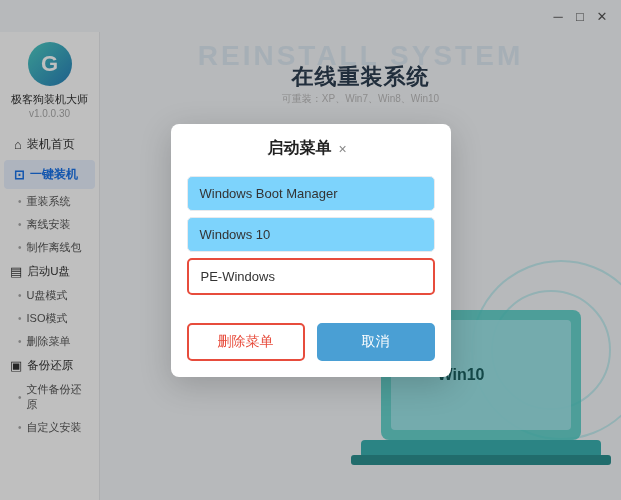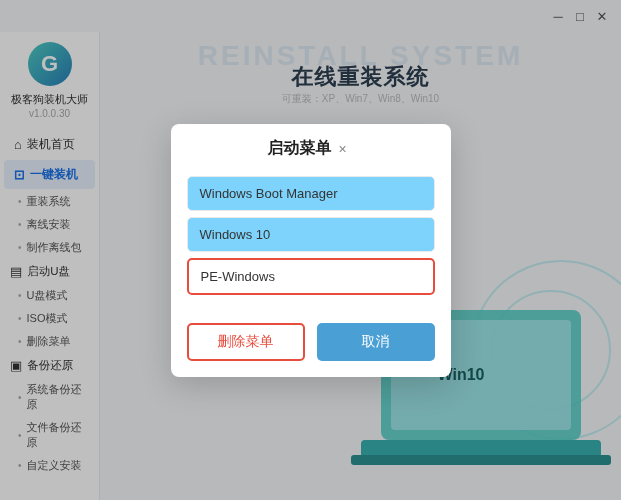--- a/index.html
+++ b/index.html
@@ -350,23 +350,20 @@
       </div>
       <div class="sidebar-sub-item">
         <span>删除菜单</span>
       </div>
 
       <div class="sidebar-group-title">
         <span class="icon">▣</span>
         <span>备份还原</span>
       </div>
       <div class="sidebar-sub-item">
-        <span>系统备份还原</span>
-      </div>
-      <div class="sidebar-sub-item">
         <span>文件备份还原</span>
       </div>
       <div class="sidebar-sub-item">
         <span>自定义安装</span>
       </div>
     </div>
   </div>
 
   <div class="main-content">
     <div class="bg-text">REINSTALL SYSTEM</div>

